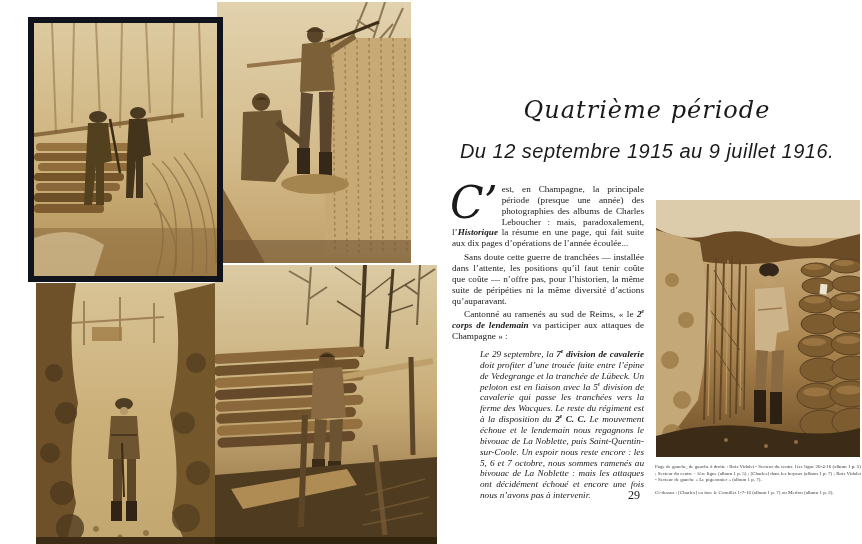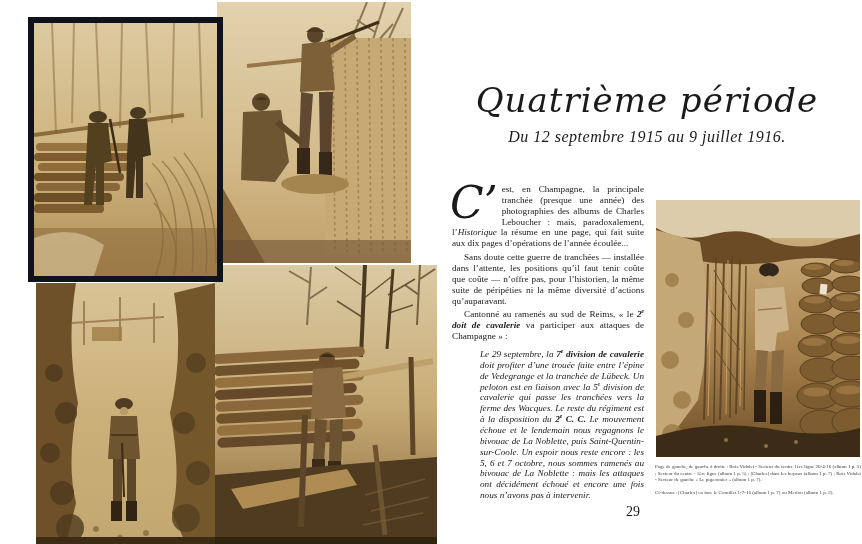--- a/index.html
+++ b/index.html
@@ -8,41 +8,41 @@
   figure{margin:0;padding:0;position:absolute;overflow:hidden;}
   figure svg{display:block;width:100%;height:100%;}
   
   .photo-a{left:28px;top:17px;width:183px;height:253px;border:6px solid #11131c;z-index:3;
            box-shadow:inset 1px -1px 0 rgba(220,225,235,.8);}
   .photo-b{left:217px;top:2px;width:194px;height:261px;z-index:1;}
   .photo-c{left:36px;top:283px;width:179px;height:261px;z-index:1;}
   .photo-d{left:215px;top:265px;width:222px;height:279px;z-index:1;}
   
   .title-block{position:absolute;left:432px;top:80px;width:430px;text-align:center;z-index:2;}
-  .title{font-family:"DejaVu Serif", serif;font-style:italic;font-weight:500;font-size:34px;
-         letter-spacing:1px;margin:0;}
-  .subtitle{font-family:Liberation Serif, serif;font-style:italic;font-size:16px;
+  .title{font-family:"DejaVu Serif", serif;font-style:italic;font-weight:500;font-size:24px;
+         letter-spacing:1px;margin:16px;}
+  .subtitle{font-family:Liberation Sans, sans-serif;font-style:italic;font-size:20px;
             letter-spacing:.5px;margin:8px 0 0 0;font-weight:normal;}
   .body-col{position:absolute;left:452px;top:184px;width:192px;font-size:9.2px;
             line-height:1.18;text-align:justify;z-index:2;}
   .body-col p{margin:0 0 3px 0;}
   .body-col p.indent{text-indent:12px;}
   .body-col p.quote{font-style:italic;margin:7px 0 7px 28px;}
   .dropcap{float:left;font-family:"DejaVu Serif", serif;font-style:italic;font-size:44px;
            line-height:.8;margin:1px 4px 0 -2px;}
   .seg-b{font-weight:bold;}
-  .seg-i{font-style:italic;}
+  .seg-i{font-style:italic;font-weight:bold;}
   .seg-bi{font-weight:bold;font-style:italic;}
   .seg-sup{vertical-align:super;font-size:.6em;line-height:0;}
   .photo-e{left:656px;top:200px;width:204px;height:257px;z-index:2;}
   .captions{position:absolute;left:655px;top:464px;width:206px;font-size:5px;line-height:1.3;
             color:#3c3c3c;text-align:justify;z-index:2;}
   .captions p{margin:0 0 6px 0;}
-  .page-number{position:absolute;left:610px;top:504px;width:30px;text-align:right;
-               font-size:14px;z-index:2;}
+  .page-number{position:absolute;left:610px;top:488px;width:30px;text-align:right;
+               font-size:12px;z-index:2;}
 </style>
 </head>
 <body>
 
 <div class="spread">
 
   <figure class="photo-a">
     <svg viewBox="0 0 183 253" preserveAspectRatio="none">
       <defs>
         <linearGradient id="gA" x1="0" y1="0" x2="0" y2="1">
@@ -242,23 +242,23 @@
       <rect x="0" y="272" width="222" height="7" fill="#31240f"></rect>
     </svg>
   </figure>
 
   <div class="title-block">
     <h1 class="title">Quatrième période</h1>
     <h2 class="subtitle">Du 12 septembre 1915 au 9 juillet 1916.</h2>
   </div>
 
   <div class="body-col">
-      <p class="first"><span class="dropcap">C’</span><span class="">est, en Champagne, la principale tranchée (presque une année) des photographies des albums de Charles Leboucher : mais, paradoxalement, l’</span><span class="seg-i">Historique</span><span class=""> la résume en une page, qui fait suite aux dix pages d’opérations de l’année écoulée...</span></p>
+      <p class="first"><span class="dropcap">C’</span><span class="">est, en Champagne, la principale période (presque une année) des photographies des albums de Charles Leboucher : mais, paradoxalement, l’</span><span class="seg-i">Historique</span><span class=""> la résume en une page, qui fait suite aux dix pages d’opérations de l’année écoulée...</span></p>
       <p class="indent"><span class="">Sans doute cette guerre de tranchées — installée dans l’attente, les positions qu’il faut tenir coûte que coûte — n’offre pas, pour l’historien, la même suite de péripéties ni la même diversité d’actions qu’auparavant.</span></p>
-      <p class="indent"><span class="">Cantonné au ramenés au sud de Reims, « le </span><span class="seg-bi">2</span><span class="seg-bi seg-sup">e</span><span class="seg-bi"> doit de cavalerie</span><span class=""> va participer aux attaques de Champagne » :</span></p>
+      <p class="indent"><span class="">Cantonné au ramenés au sud de Reims, « le </span><span class="seg-bi">2</span><span class="seg-bi seg-sup">e</span><span class="seg-bi"> corps de lendemain</span><span class=""> va participer aux attaques de Champagne » :</span></p>
       <p class="quote"><span class="">Le 29 septembre, la </span><span class="seg-b">7</span><span class="seg-b seg-sup">e</span><span class="seg-b"> division de cavalerie</span><span class=""> doit profiter d’une trouée faite entre l’épine de Vedegrange et la tranchée de Lübeck. Un peloton est en liaison avec la 5</span><span class="seg-sup">e</span><span class=""> division de cavalerie qui passe les tranchées vers la ferme des Wacques. Le reste du régiment est à la disposition du </span><span class="seg-b">2</span><span class="seg-b seg-sup">e</span><span class="seg-b"> C. C.</span><span class=""> Le mouvement échoue et le lendemain nous regagnons le bivouac de La Noblette, puis Saint-Quentin-sur-Coole. Un espoir nous reste encore : les 5, 6 et 7 octobre, nous sommes ramenés au bivouac de La Noblette : mais les attaques ont décidément échoué et encore une fois nous n’avons pas à intervenir.</span></p>
     </div>
 
   <figure class="photo-e">
     <svg viewBox="0 0 204 257" preserveAspectRatio="none">
       <defs>
         <linearGradient id="gE" x1="0" y1="0" x2="0" y2="1">
           <stop offset="0" stop-color="#d4b98a"></stop>
             <stop offset=".6" stop-color="#a8824c"></stop>
             <stop offset="1" stop-color="#6e4e28"></stop>

